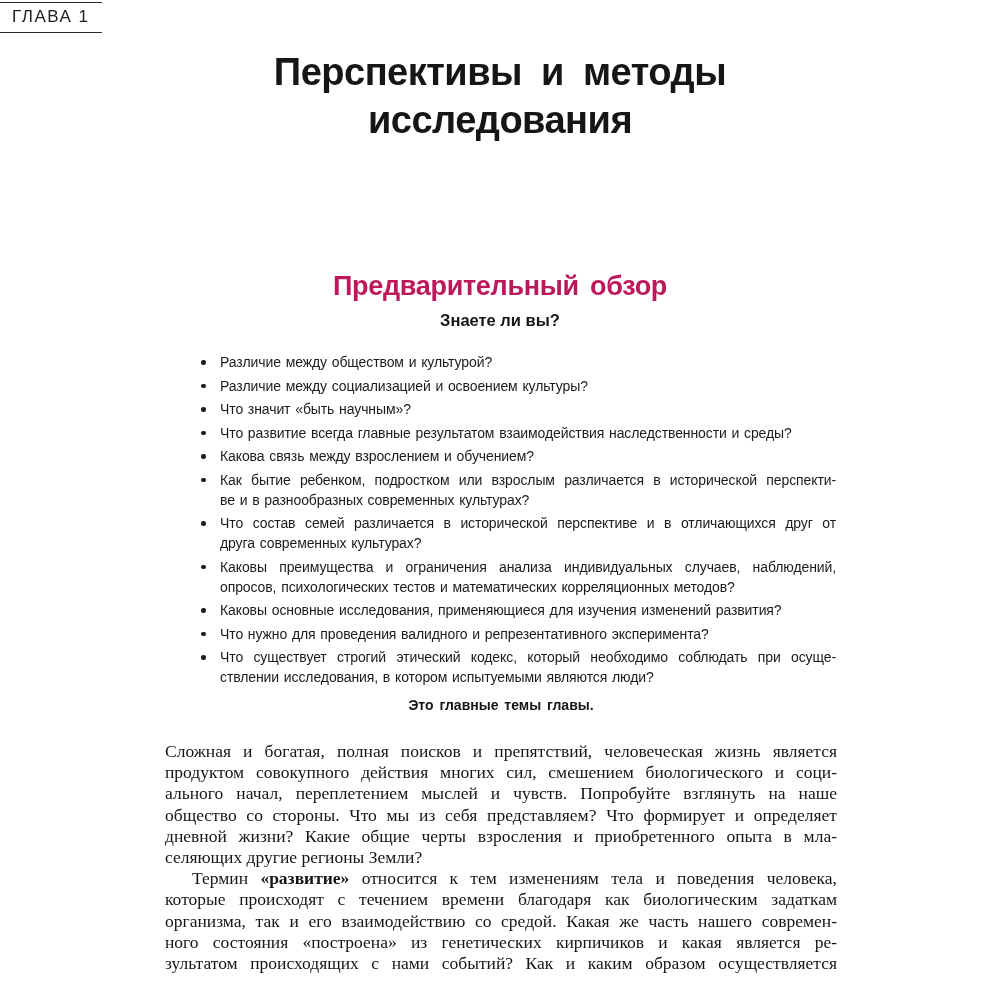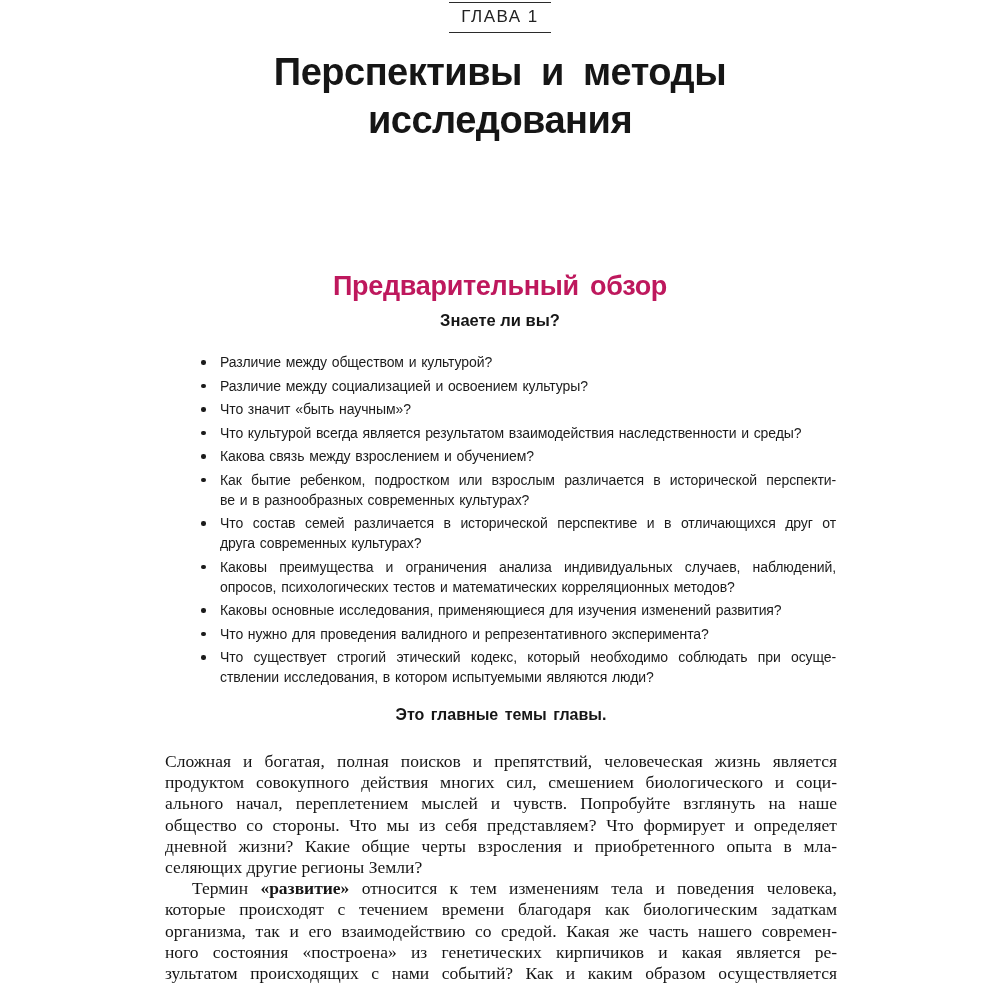--- a/index.html
+++ b/index.html
@@ -7,21 +7,21 @@
   .page {
     position: relative;
     width: 1000px;
     height: 1000px;
     background: #ffffff;
     color: #1b1b1b;
     overflow: hidden;
     font-family: "Liberation Sans", sans-serif;
   }
   
-  .chapter-block { text-align: center; padding-top: 2px; }
+  .chapter-block { text-align: left; padding-top: 2px; }
   .chapter-label {
     display: inline-block;
     border-top: 1.5px solid #2b2b2b;
     border-bottom: 1.5px solid #2b2b2b;
     padding: 4px 12px 5px 12px;
     font-size: 17px;
     letter-spacing: 1.5px;
     color: #222;
   }
   
@@ -73,23 +73,23 @@
   .dot {
     position: absolute;
     left: 36px;
     top: 8px;
     width: 4.5px;
     height: 4.5px;
     border-radius: 50%;
     background: #1b1b1b;
   }
   .closing {
-    margin-top: 18px;
-    text-align: center;
-    font-size: 16px;
+    margin-top: 8px;
+    text-align: center;
+    font-size: 14px;
     font-weight: bold;
     line-height: 20px;
     word-spacing: 2px;
     color: #161616;
   }
   
   .body-text {
     margin-top: 26px;
     font-family: "Liberation Serif", serif;
     font-size: 17.5px;
@@ -138,21 +138,21 @@
   <li>
     <span class="dot"></span>
     <div class="q-text">
             <div class="tline lline">Что значит «быть научным»?</div>
           </div>
   </li>
 
   <li>
     <span class="dot"></span>
     <div class="q-text">
-            <div class="tline lline">Что культурой всегда является результатом взаимодействия наследственности и среды?</div>
+            <div class="tline lline">Что развитие всегда главные результатом взаимодействия наследственности и среды?</div>
           </div>
   </li>
 
   <li>
     <span class="dot"></span>
     <div class="q-text">
             <div class="tline lline">Какова связь между взрослением и обучением?</div>
           </div>
   </li>
 

